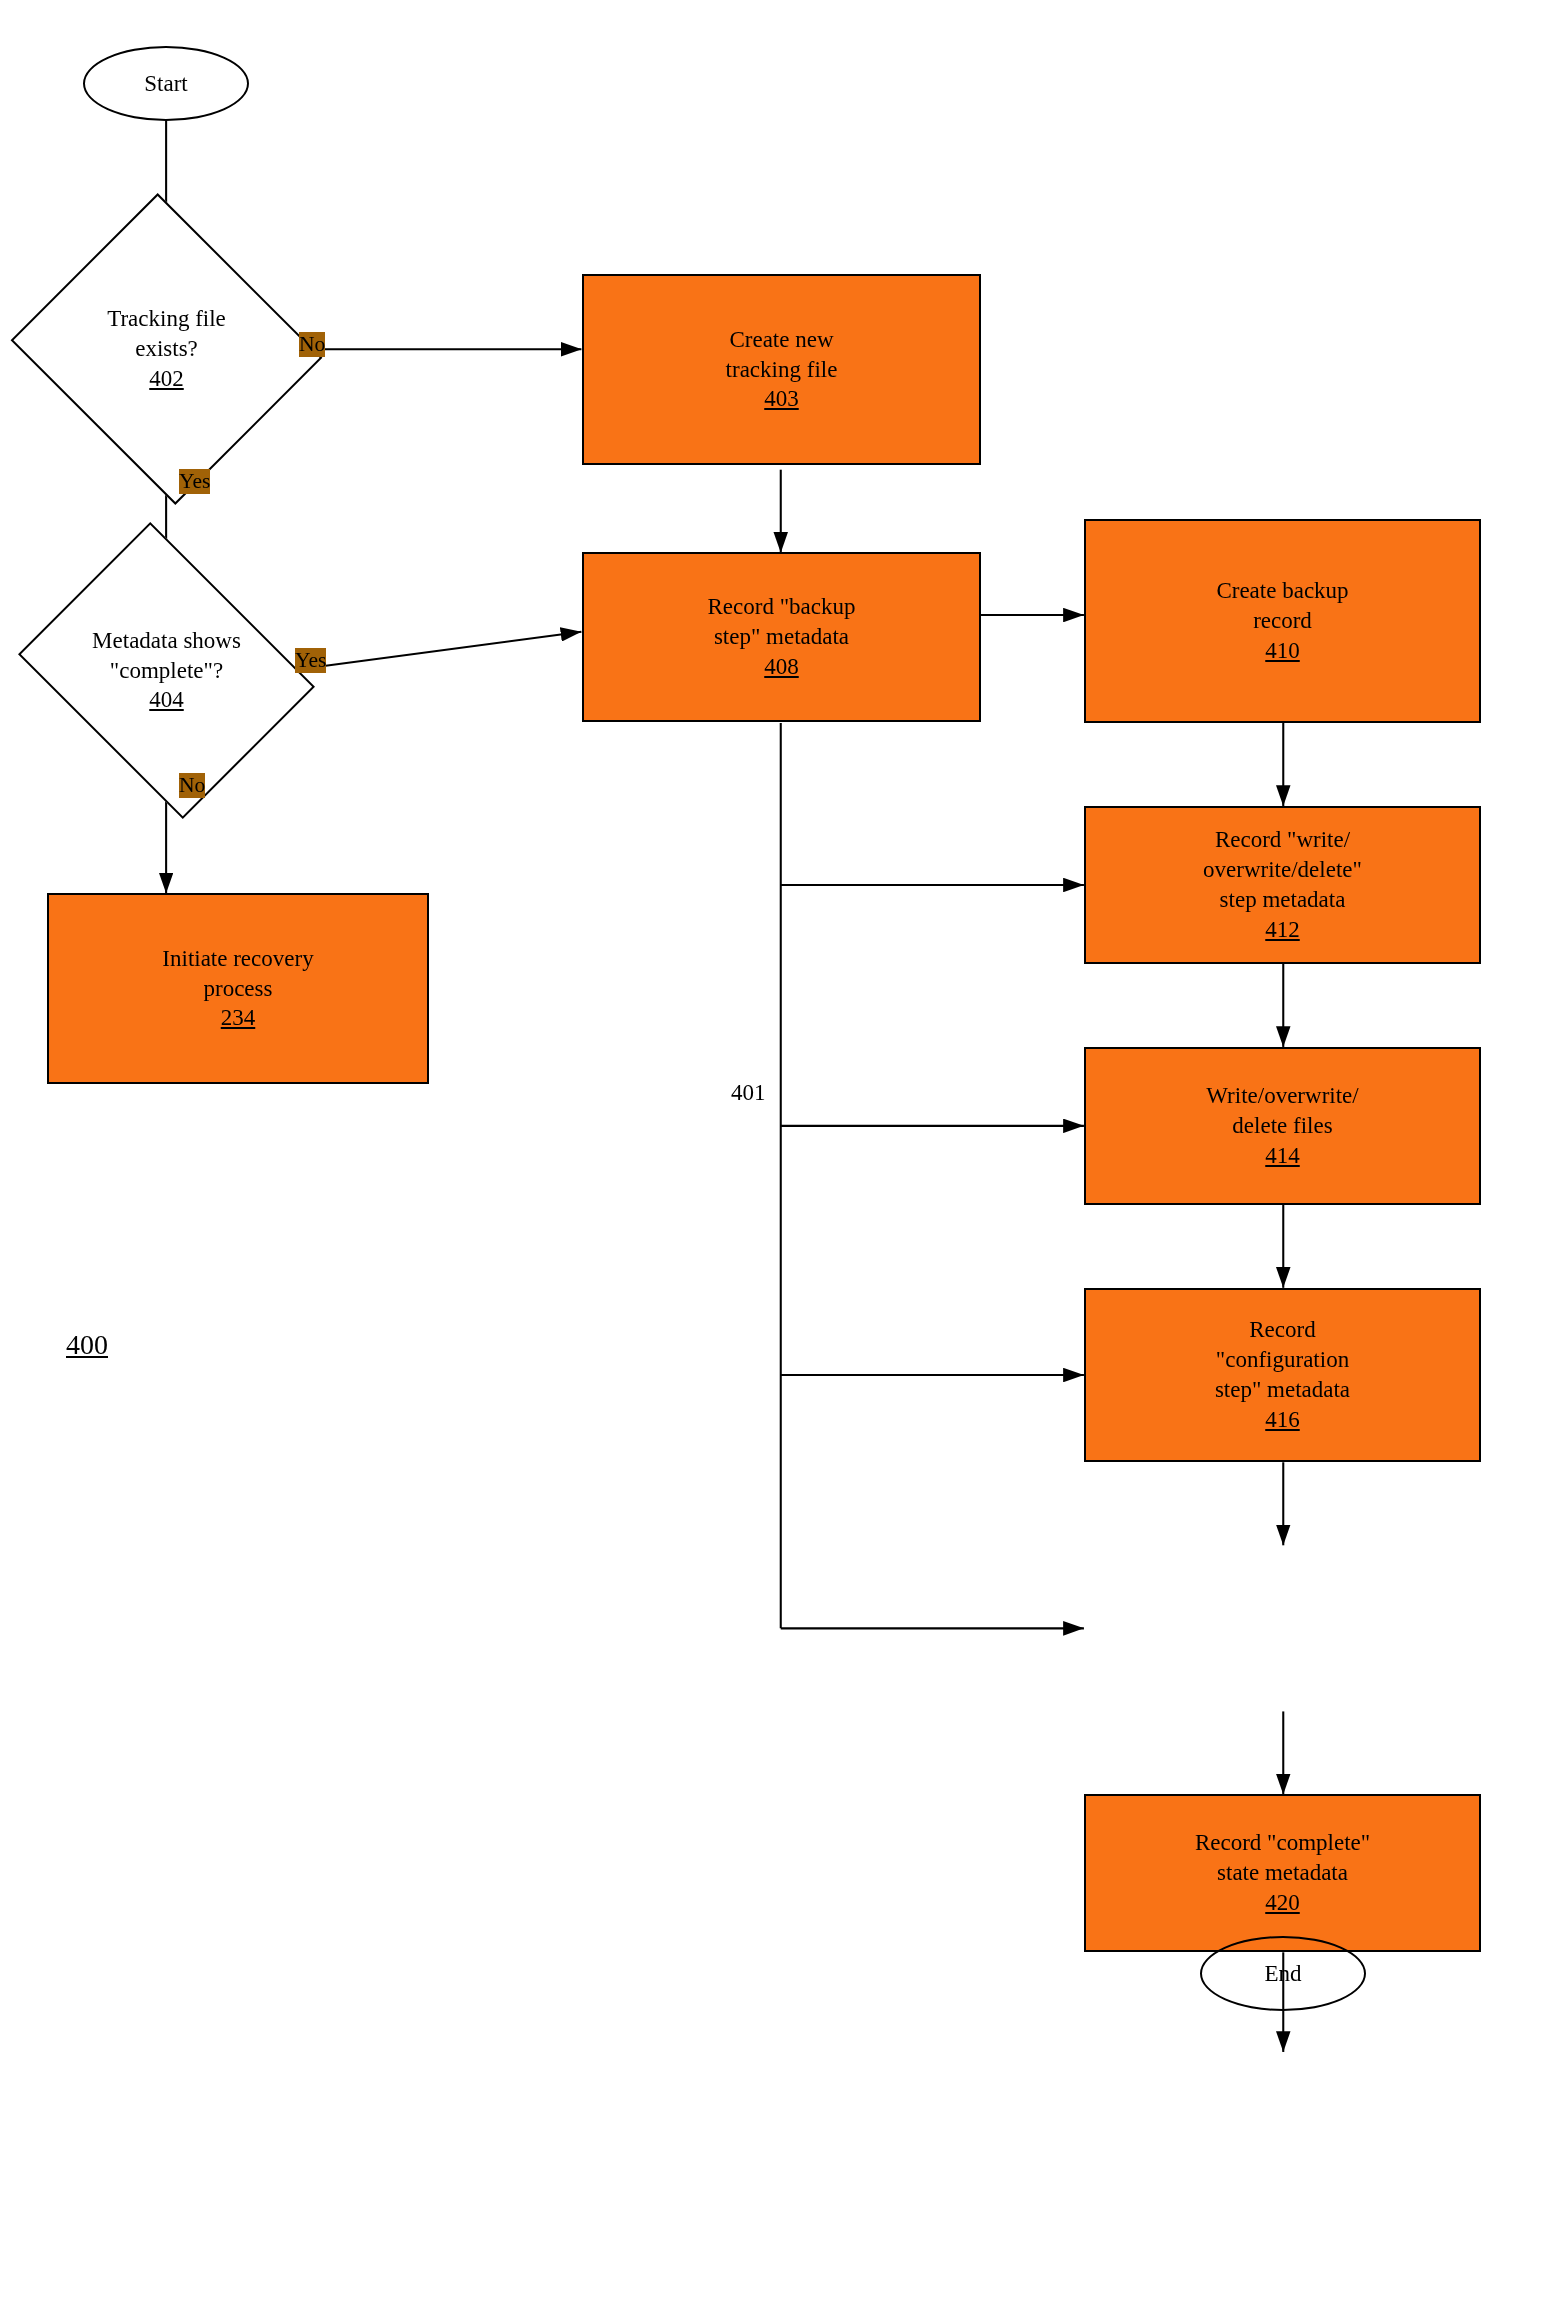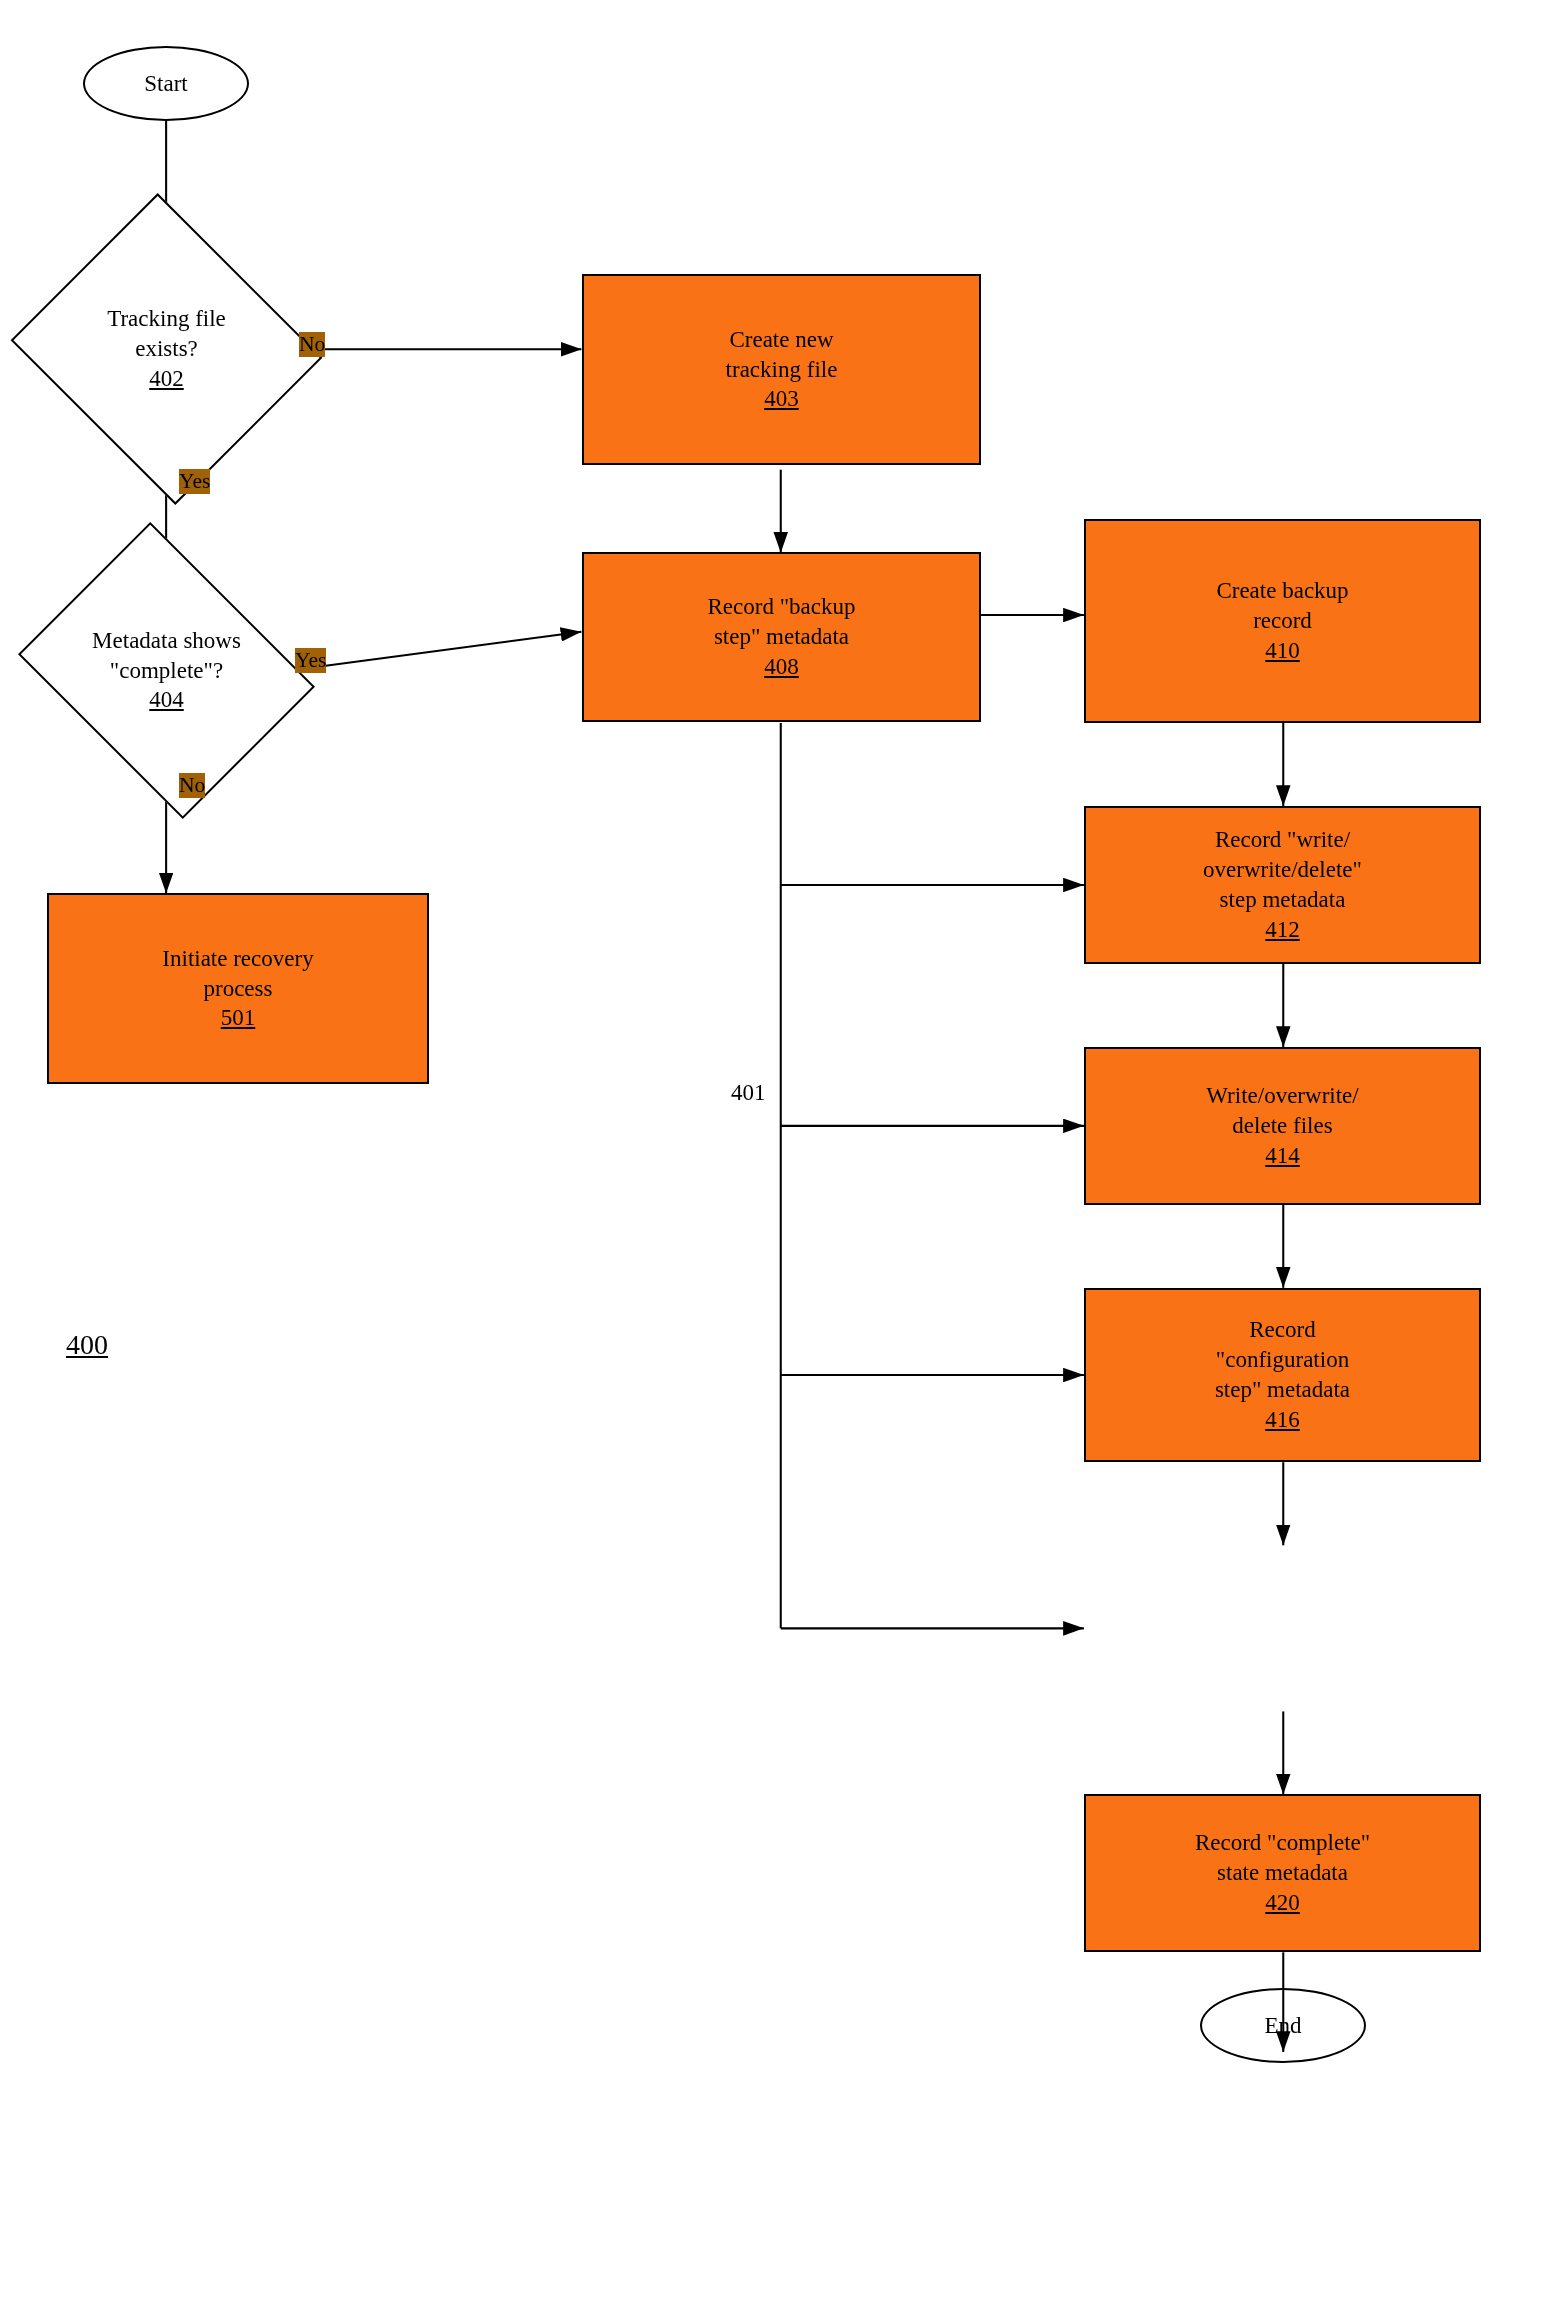--- a/index.html
+++ b/index.html
@@ -174,21 +174,21 @@
     <span>No</span>
   </div>
 
   <div class="arrow-label" style="left:295px; top:648px;">
     <span>Yes</span>
   </div>
 
   <div class="shape shape-rect" style="left:47px; top:893px; width:382px; height:191px;">
     <div>
       <div>Initiate recovery<br>process</div>
-      <div class="underline">501</div>
+      <div class="underline">234</div>
     </div>
   </div>
 
   <div class="shape shape-rect" style="left:582px; top:552px; width:399px; height:170px;">
     <div>
       <div>Record "backup<br>step" metadata</div>
       <div class="underline">408</div>
     </div>
   </div>
 
@@ -221,21 +221,21 @@
   </div>
 
 
   <div class="shape shape-rect" style="left:1084px; top:1794px; width:397px; height:158px;">
     <div>
       <div>Record "complete"<br>state metadata</div>
       <div class="underline">420</div>
     </div>
   </div>
 
-  <div class="shape shape-ellipse" style="left:1200px; top:1988px; width:166px; height:75px;">
+  <div class="shape shape-ellipse" style="left:1200px; top:1936px; width:166px; height:75px;">
     <span>End</span>
   </div>
 
   <div class="label-400" style="left:66px; top:1329px;">
     <span>400</span>
   </div>
 
   <div class="label-401" style="left:731px; top:1080px;">
     <span>401</span>
   </div>

